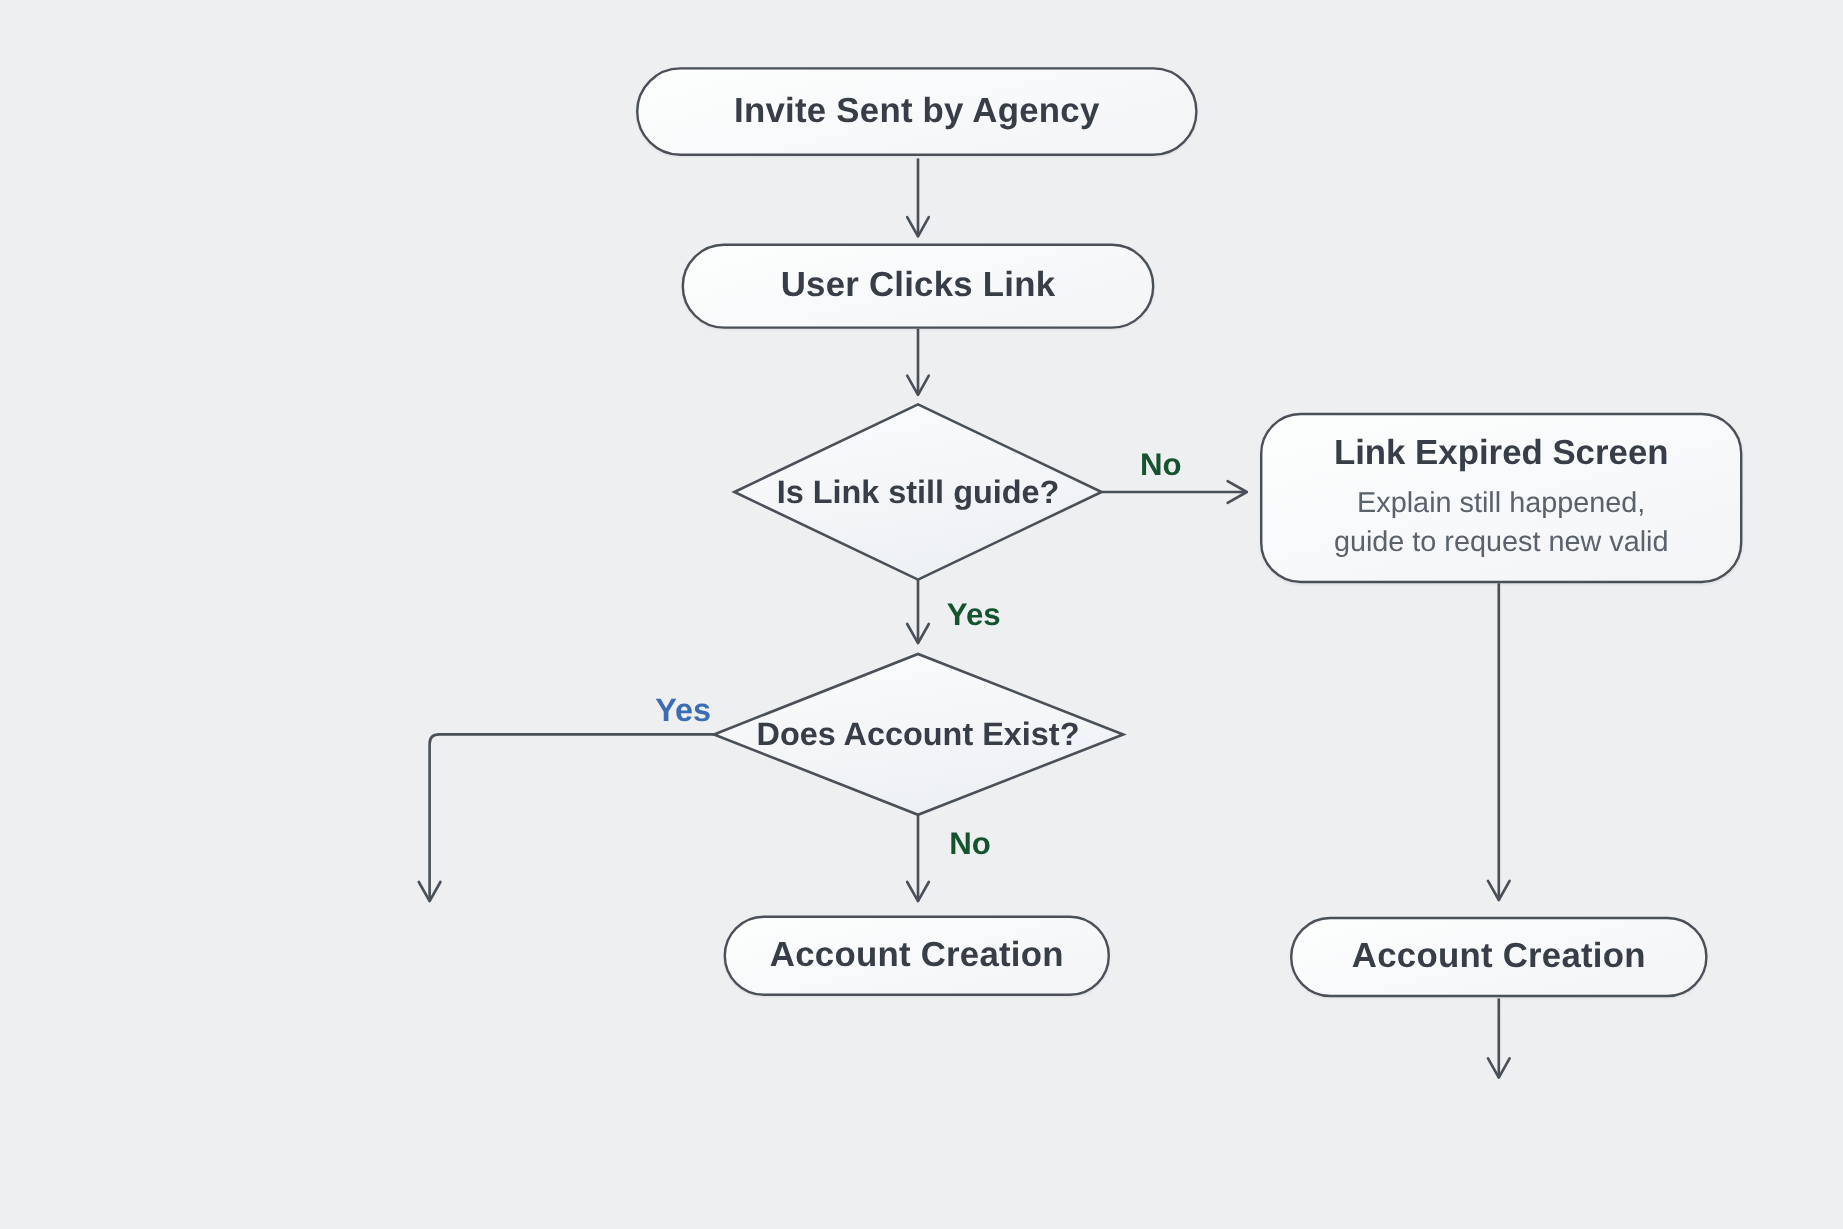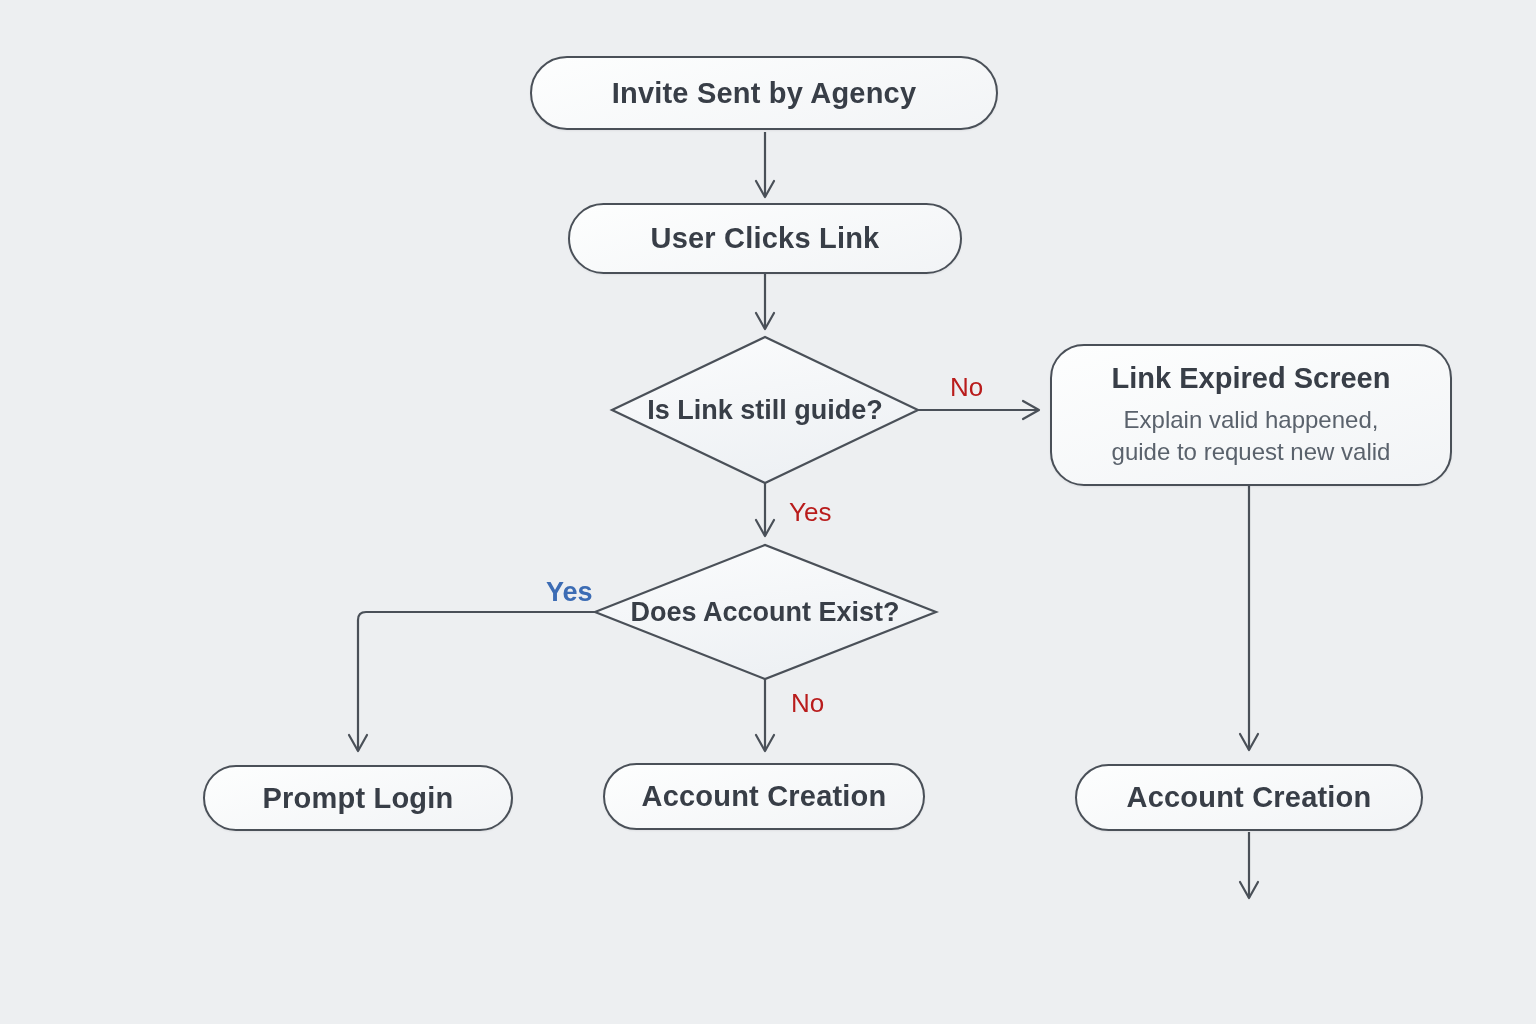--- a/index.html
+++ b/index.html
@@ -33,21 +33,21 @@
   .card .card-sub{font-size:24px;font-weight:400;color:#5a626c;line-height:32px;}
 
   .dlabel{
     position:absolute;
     display:flex;align-items:center;justify-content:center;
     font-size:27px;font-weight:700;color:#383e47;
     text-align:center;
   }
   .elabel{
     position:absolute;
-    font-size:26px;font-weight:400;color:#b91c1c;
+    font-size:26px;font-weight:700;color:#14532d;
   }
   .elabel.blue{color:#3c6cb4;font-weight:700;font-size:27px;}
 </style>
 </head>
 <body>
 
 <div class="stage">
 
   <svg class="connectors" viewBox="0 0 1536 1024">
     <defs>
@@ -76,27 +76,26 @@
   </svg>
 
   <div class="node pill" style="left:568px;top:203px;width:394px;height:71px;">User Clicks Link</div>
 
   <div class="node pill" style="left:530px;top:56px;width:468px;height:74px;">Invite Sent by Agency</div>
 
   <div class="dlabel" style="left:615px;top:385px;width:300px;height:50px;">Is Link still guide?</div>
 
   <div class="node card" style="left:1050px;top:344px;width:402px;height:142px;">
     <div class="card-title">Link Expired Screen</div>
-    <div class="card-sub">Explain valid happened,</div>
+    <div class="card-sub">Explain still happened,</div>
     <div class="card-sub">guide to request new valid</div>
   </div>
 
   <div class="dlabel" style="left:595px;top:587px;width:340px;height:50px;text-align:right;">Does Account Exist?</div>
 
-  <div class="node pill" style="left:203px;top:765px;width:310px;height:66px;">Prompt Login</div>
 
   <div class="node pill" style="left:603px;top:763px;width:322px;height:67px;">Account Creation</div>
 
   <div class="node pill" style="left:1075px;top:764px;width:348px;height:67px;">Account Creation</div>
 
   <div class="elabel" style="left:950px;top:372px;">No</div>
 
   <div class="elabel" style="left:789px;top:497px;">Yes</div>
 
   <div class="elabel blue" style="left:546px;top:577px;">Yes</div>

